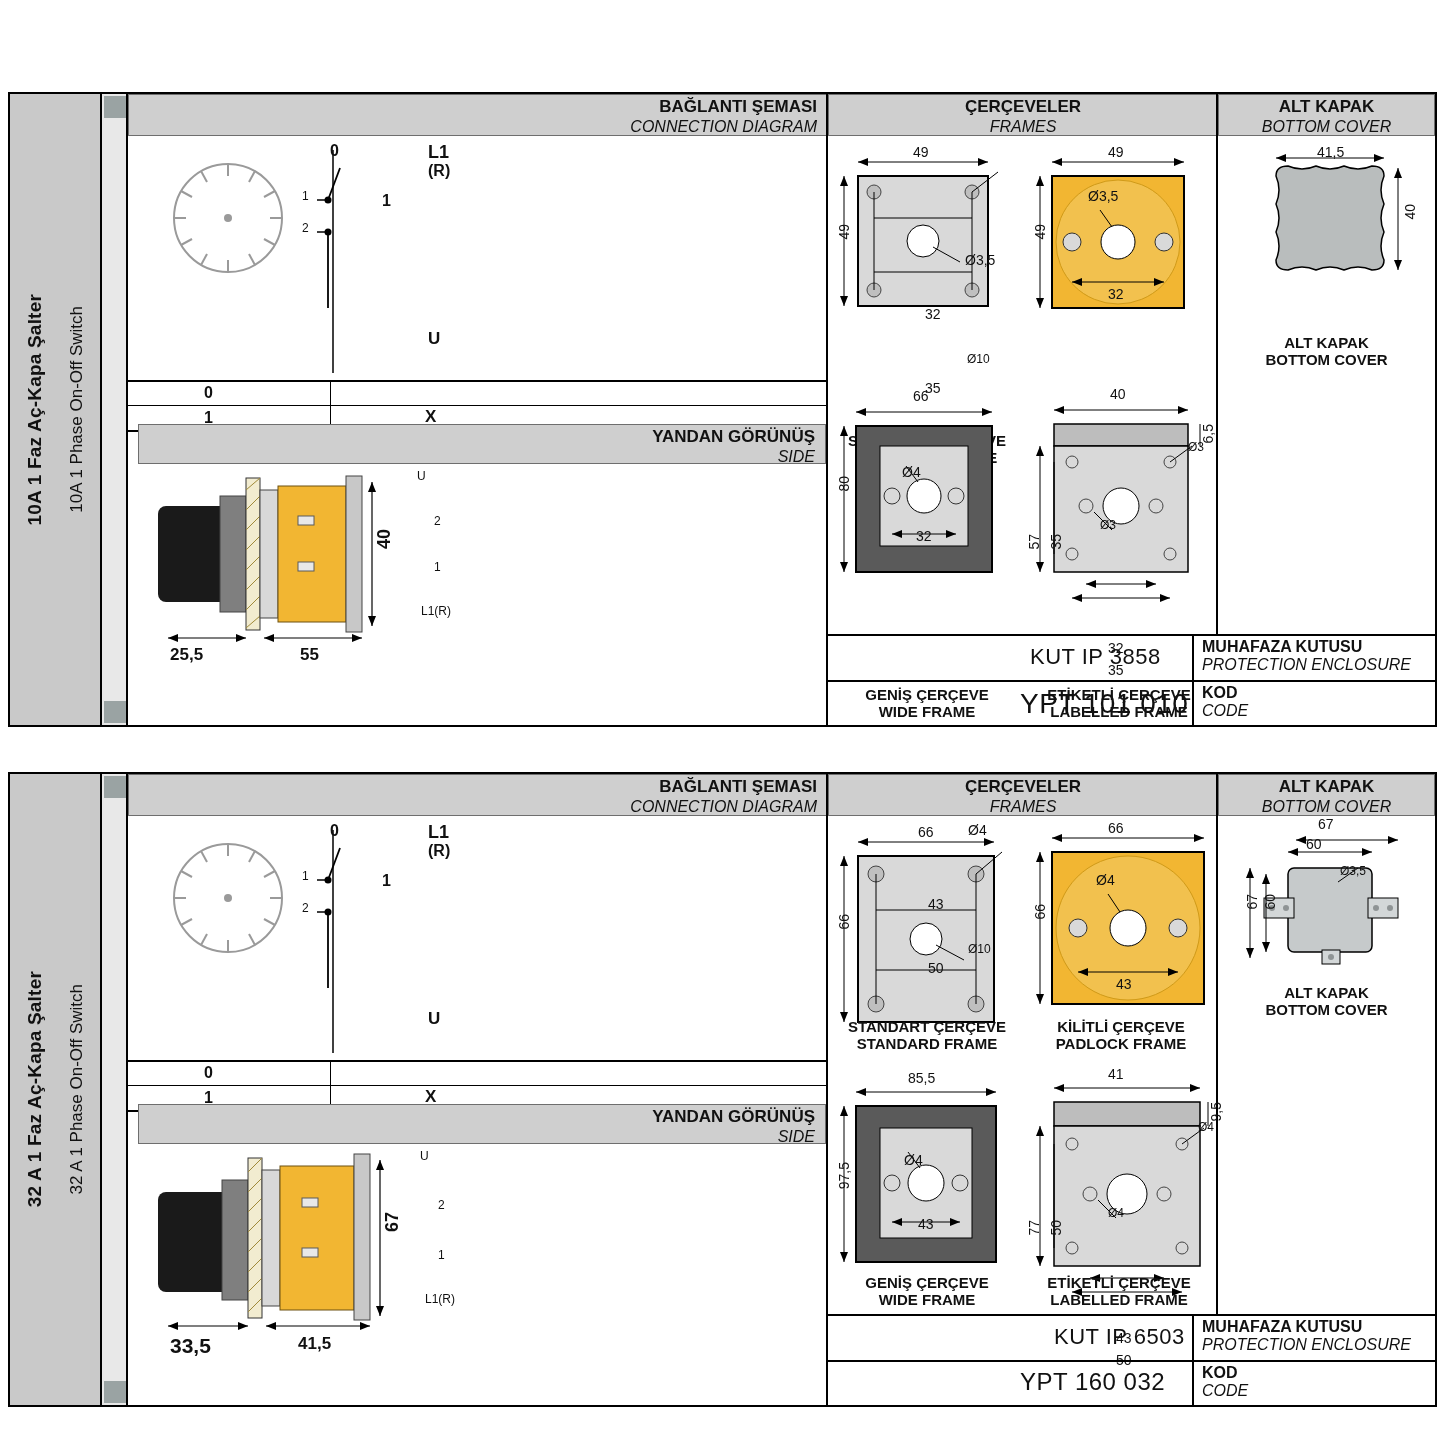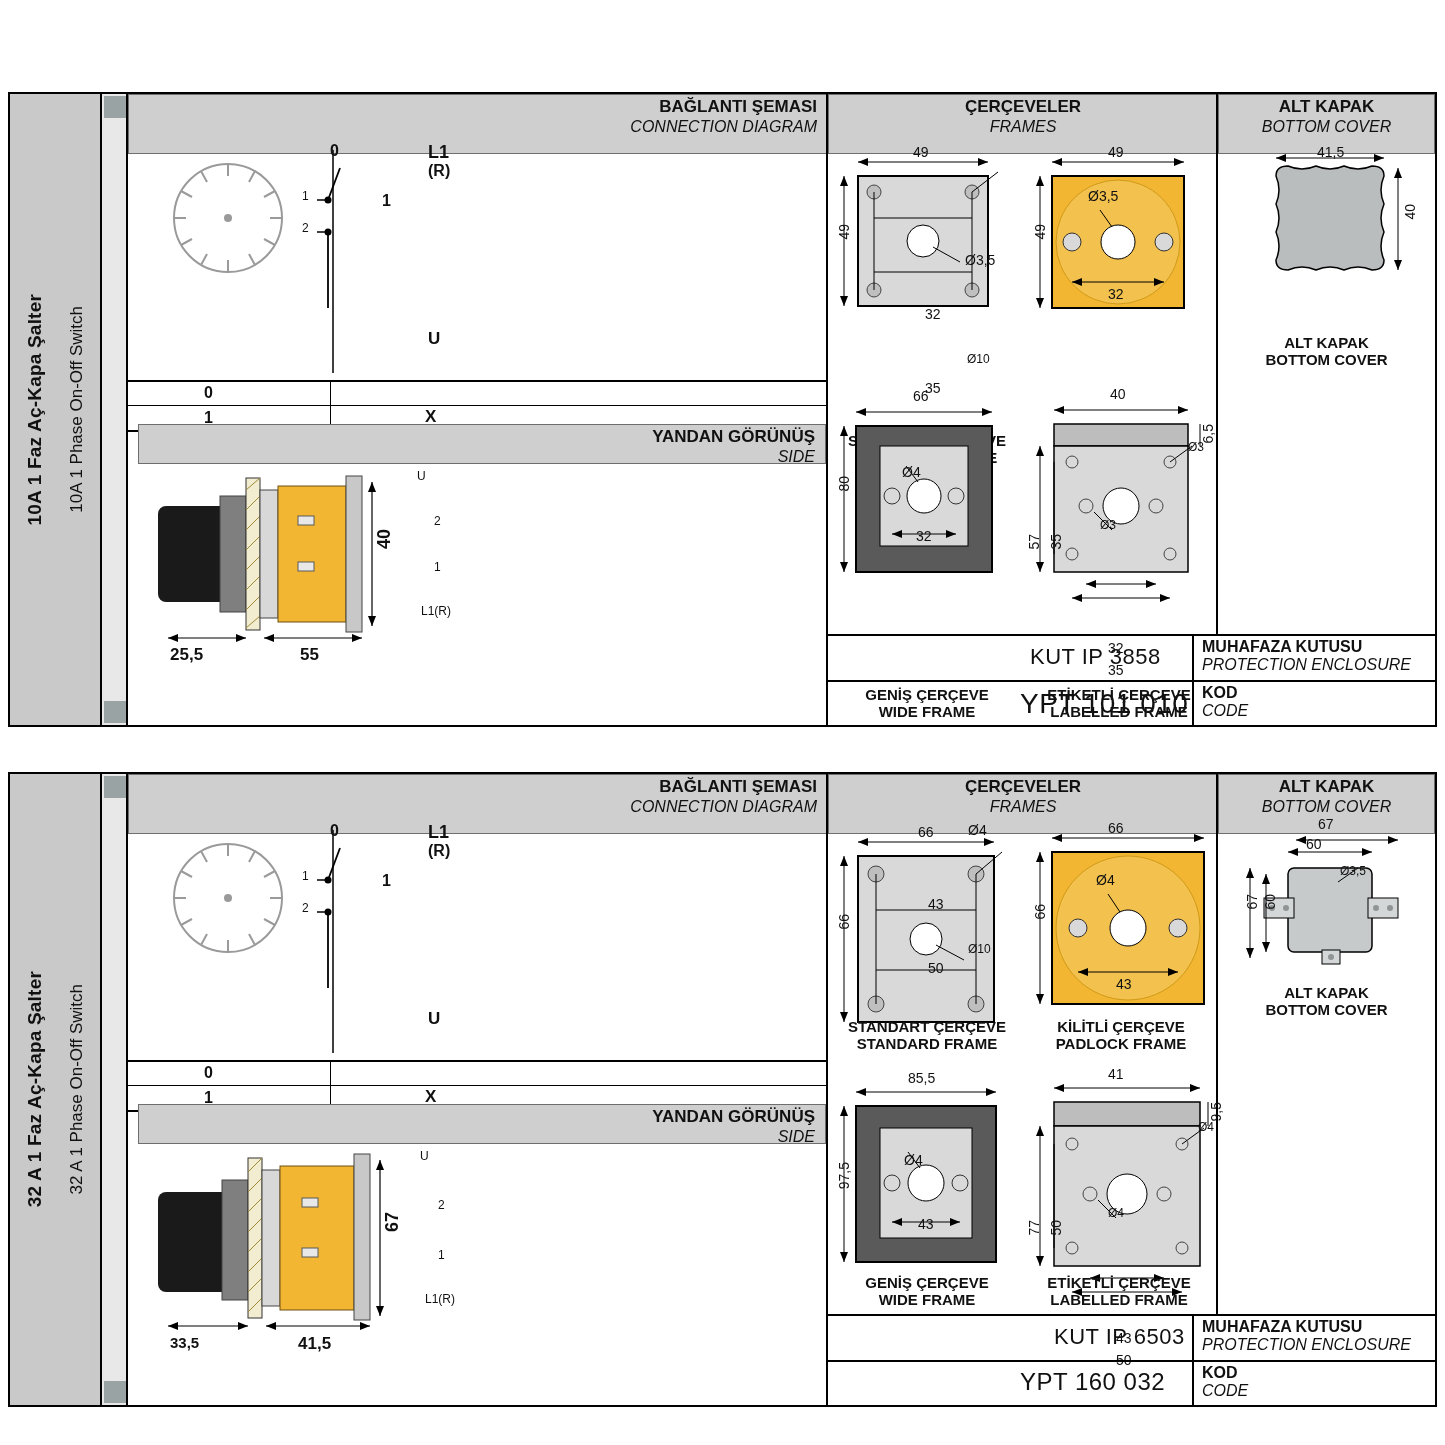--- a/index.html
+++ b/index.html
@@ -15,21 +15,21 @@
   .vtitle{position:absolute;left:6px;top:0;height:100%;width:38px;display:flex;align-items:center;justify-content:center;}
   .vtitle span{writing-mode:vertical-rl;transform:rotate(180deg);font-weight:bold;font-size:19px;letter-spacing:.2px;white-space:nowrap;}
   .vsub{position:absolute;left:46px;top:0;height:100%;width:42px;display:flex;align-items:center;justify-content:center;}
   .vsub span{writing-mode:vertical-rl;transform:rotate(180deg);font-size:17px;white-space:nowrap;}
 
   
   .spine{position:absolute;left:92px;top:0;bottom:0;width:26px;background:#e8e8e8;border-right:2px solid #000;box-sizing:border-box;}
   .spine-cap{position:absolute;left:94px;width:22px;height:22px;background:#9aa3a3;}
 
   
-  .hdr{position:absolute;height:60px;background:#cfcfcf;border:1px solid #6e6e6e;box-sizing:border-box;text-align:right;padding-right:10px;}
+  .hdr{position:absolute;height:42px;background:#cfcfcf;border:1px solid #6e6e6e;box-sizing:border-box;text-align:right;padding-right:10px;}
   .hdr .t1{font-weight:bold;font-size:17px;line-height:20px;margin-top:2px;}
   .hdr .t2{font-size:16px;line-height:19px;font-style:normal;}
   .hdr.italic .t2{font-style:italic;}
   .hdr.center{text-align:center;padding-right:0;}
 
   .cell-line{position:absolute;background:#000;}
 
   .lbl{position:absolute;text-align:center;font-size:15px;line-height:17px;font-weight:bold;}
   .lbl .en{font-weight:bold;}
 
@@ -435,21 +435,21 @@
       <polygon points="40,180 50,176 50,184" fill="#000"></polygon>
       <polygon points="120,180 110,176 110,184" fill="#000"></polygon>
       <polygon points="138,180 148,176 148,184" fill="#000"></polygon>
       <polygon points="242,180 232,176 232,184" fill="#000"></polygon>
     </svg>
     <div class="dim sm" style="left:410px;top:375px;">U</div>
     <div class="dim sm" style="left:428px;top:424px;">2</div>
     <div class="dim sm" style="left:428px;top:474px;">1</div>
     <div class="dim sm" style="left:415px;top:518px;">L1(R)</div>
     <div class="dimv" style="left:372px;top:438px;font-weight:bold;font-size:18px;"><span>67</span></div>
-    <div class="dim" style="left:160px;top:560px;font-weight:bold;font-size:15px;">33,5</div>
+    <div class="dim" style="left:160px;top:560px;font-weight:bold;font-size:21px;">33,5</div>
     <div class="dim" style="left:288px;top:560px;font-weight:bold;font-size:17px;">41,5</div>
 
     <svg style="position:absolute;left:822px;top:48px;" width="190" height="240">
       <rect x="26" y="34" width="136" height="166" fill="#d9d9d9" stroke="#000" stroke-width="2"></rect>
       <g fill="#bfbfbf" stroke="#444">
           <circle cx="44" cy="52" r="8"></circle>
           <circle cx="144" cy="52" r="8"></circle>
           <circle cx="44" cy="182" r="8"></circle>
           <circle cx="144" cy="182" r="8"></circle>
         </g>

